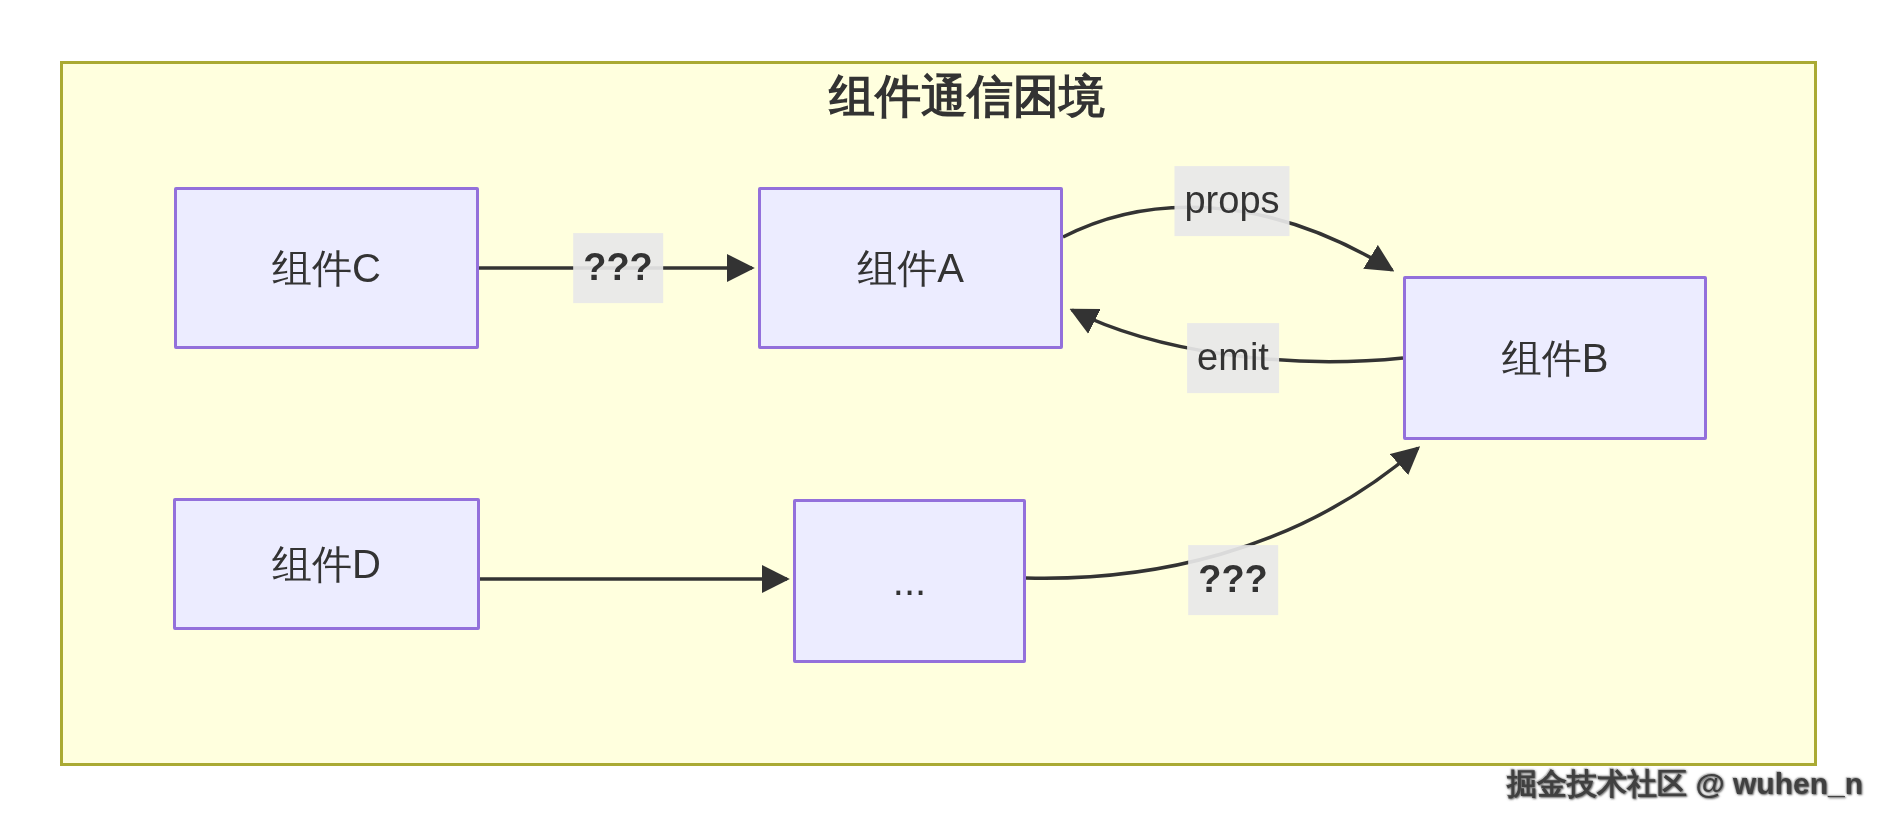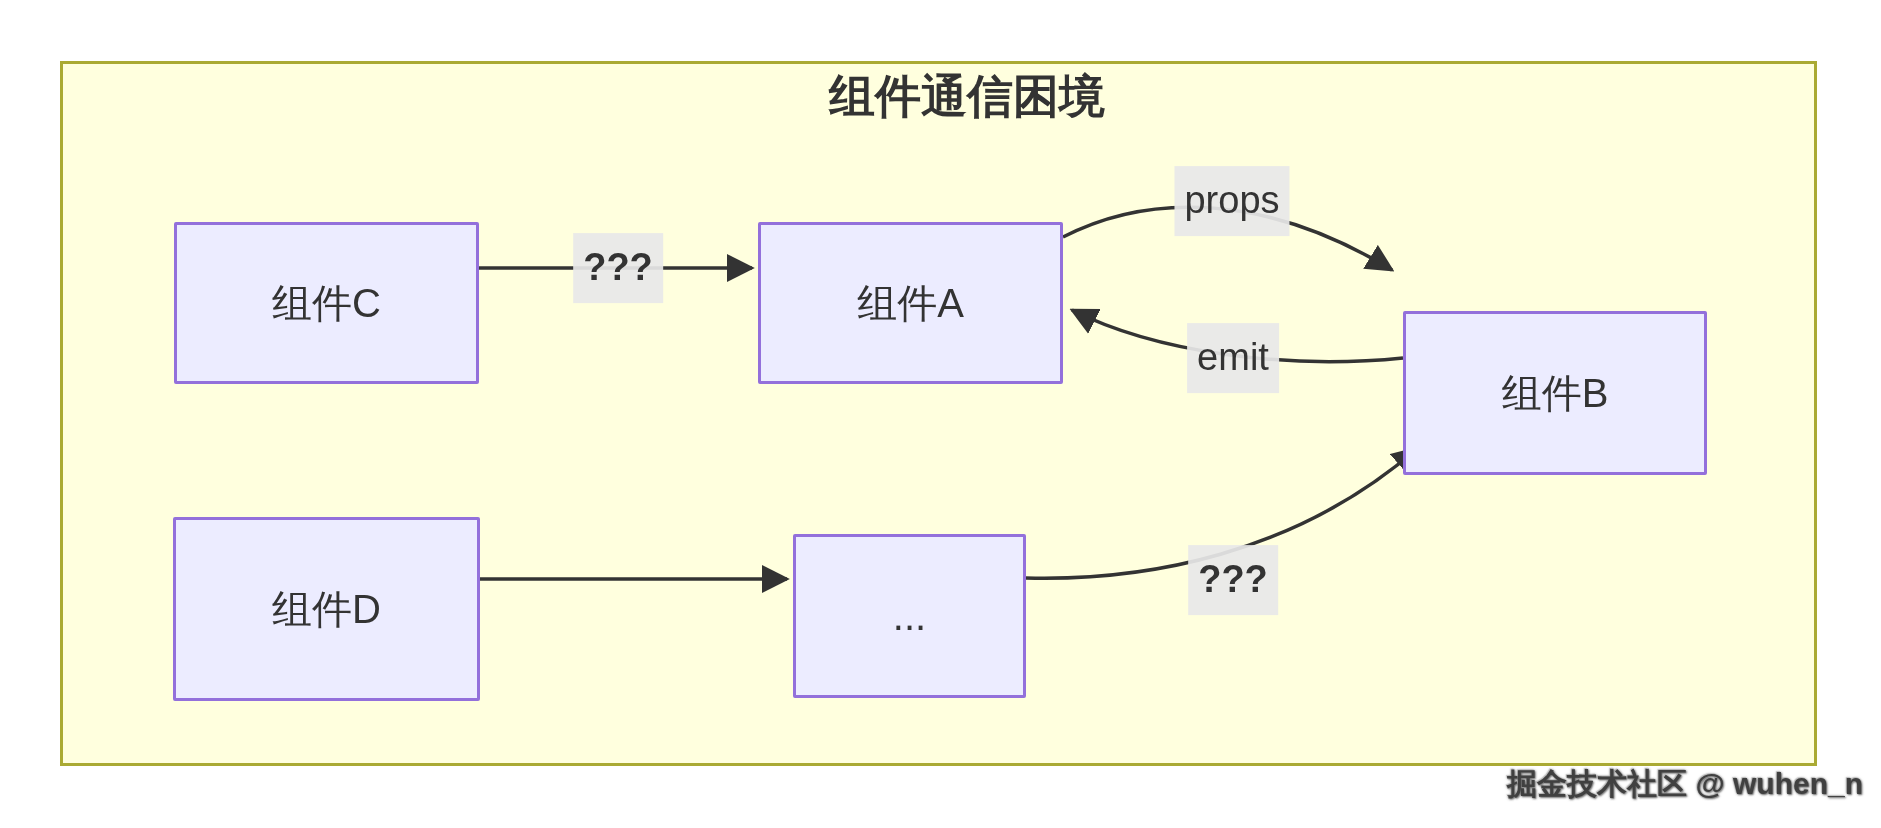--- a/index.html
+++ b/index.html
@@ -41,26 +41,25 @@
     background: #ececff;
     border: 3px solid #9370db;
     border-radius: 2px;
     box-sizing: border-box;
     display: flex;
     align-items: center;
     justify-content: center;
     font-size: 40px;
     color: #333333;
     white-space: nowrap;
-    margin-top: 35px;
   }
   #node-C    { left: 174px;  top: 187px; width: 305px; height: 162px; }
   #node-A    { left: 758px;  top: 187px; width: 305px; height: 162px; }
   #node-B    { left: 1403px; top: 276px; width: 304px; height: 164px; text-align: right; }
-  #node-D    { left: 173px;  top: 482px; width: 307px; height: 184px; }
+  #node-D    { left: 173px;  top: 498px; width: 307px; height: 132px; }
   #node-more { left: 793px;  top: 499px; width: 233px; height: 164px; }
   .edges-svg {
     position: absolute;
     left: 0;
     top: 0;
     width: 1881px;
     height: 828px;
     pointer-events: none;
   }
   .edge-label {

